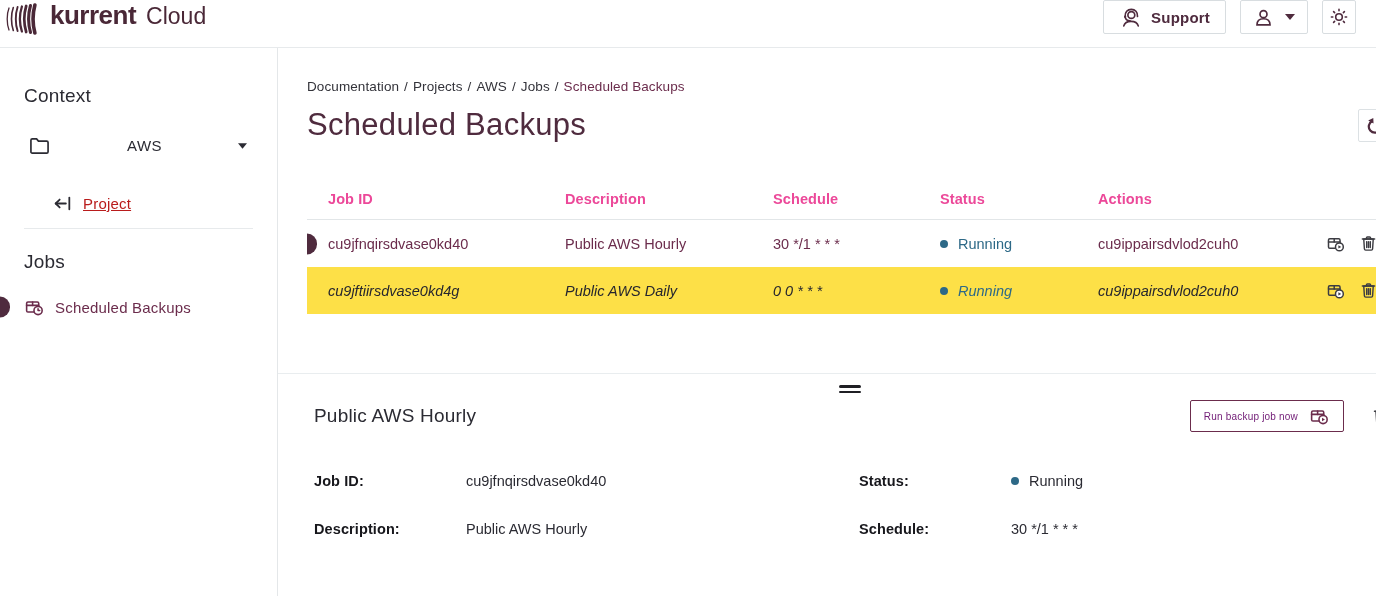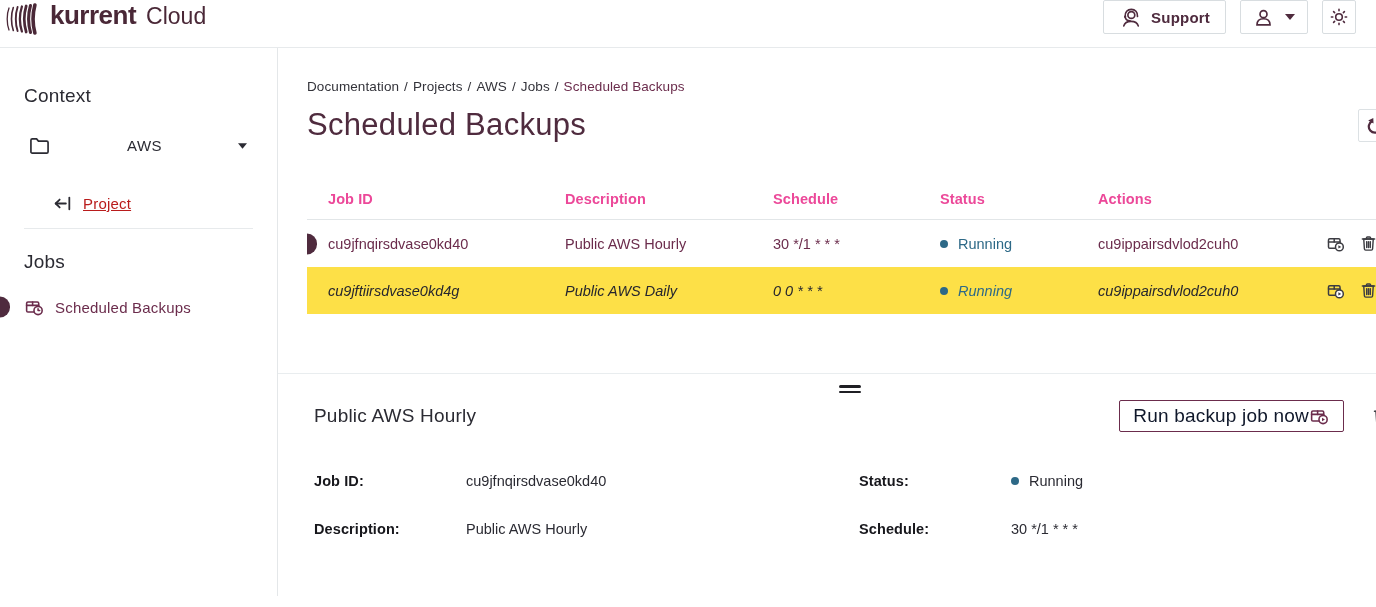--- a/index.html
+++ b/index.html
@@ -82,22 +82,22 @@
   .drag-handle { width:22px; margin:11px auto 0; cursor:row-resize; }
   .drag-handle div { height:2.5px; background:#1f1f24; border-radius:2px; }
   .drag-handle div + div { margin-top:3px; }
 
   
   .panel { padding:0 30px 0 36px; }
   .panel-head { display:flex; justify-content:space-between; align-items:center; margin-top:6px; height:34px; }
   .panel-title { font-size:19px; font-weight:400; color:#2b2b33; letter-spacing:0.2px; }
   .panel-head-right { display:flex; align-items:center; gap:27px; }
   .run-btn {
-    display:flex; align-items:center; height:32px; padding:0 13px;
-    border:1px solid #6b2c4c; border-radius:2px; color:#0f172a; font-size:19px; letter-spacing:0.2px;
+    display:flex; align-items:center; gap:11px; height:32px; padding:0 13px;
+    border:1px solid #6b2c4c; border-radius:2px; color:#701a75; font-size:10px; letter-spacing:0.2px;
   }
   .tabs { display:flex; gap:26px; margin-top:22px; border-bottom:1px solid #e7eaec; }
   .tab { font-size:14.5px; font-weight:700; color:#17171c; padding-bottom:11px; position:relative; cursor:pointer; letter-spacing:0.1px; }
   .tab.active { color:#6b2c4c; }
   .tab.active::after { content:""; position:absolute; left:0; right:0; bottom:-3px; height:5px; background:#4f2b3e; }
   .fields {
     display:grid; grid-template-columns:152px 393px 152px 1fr;
     row-gap:32px; margin-top:40px; font-size:14.5px; align-items:center;
   }
   .field-label { font-weight:700; color:#17171c; letter-spacing:0.1px; }

